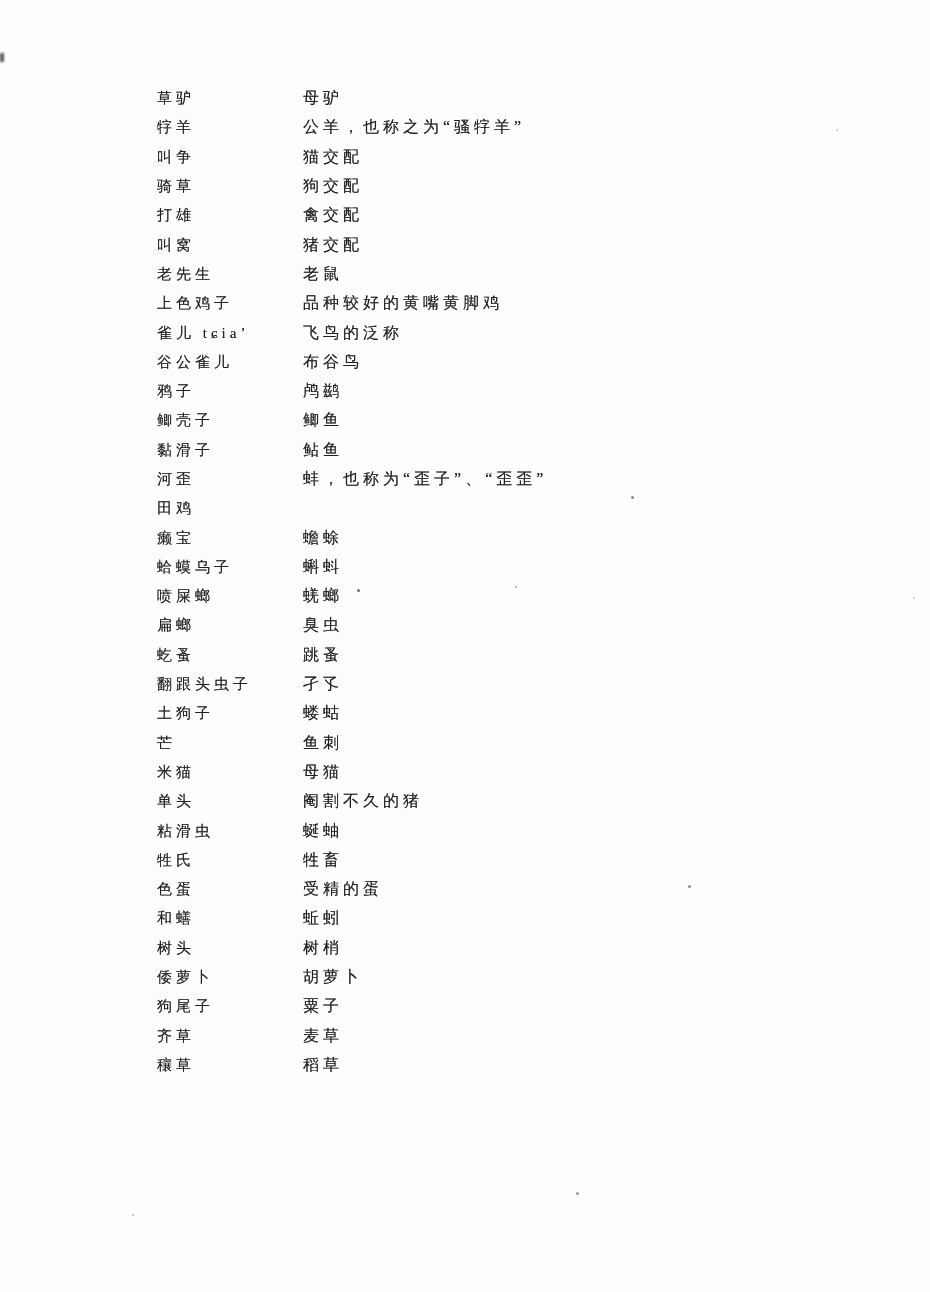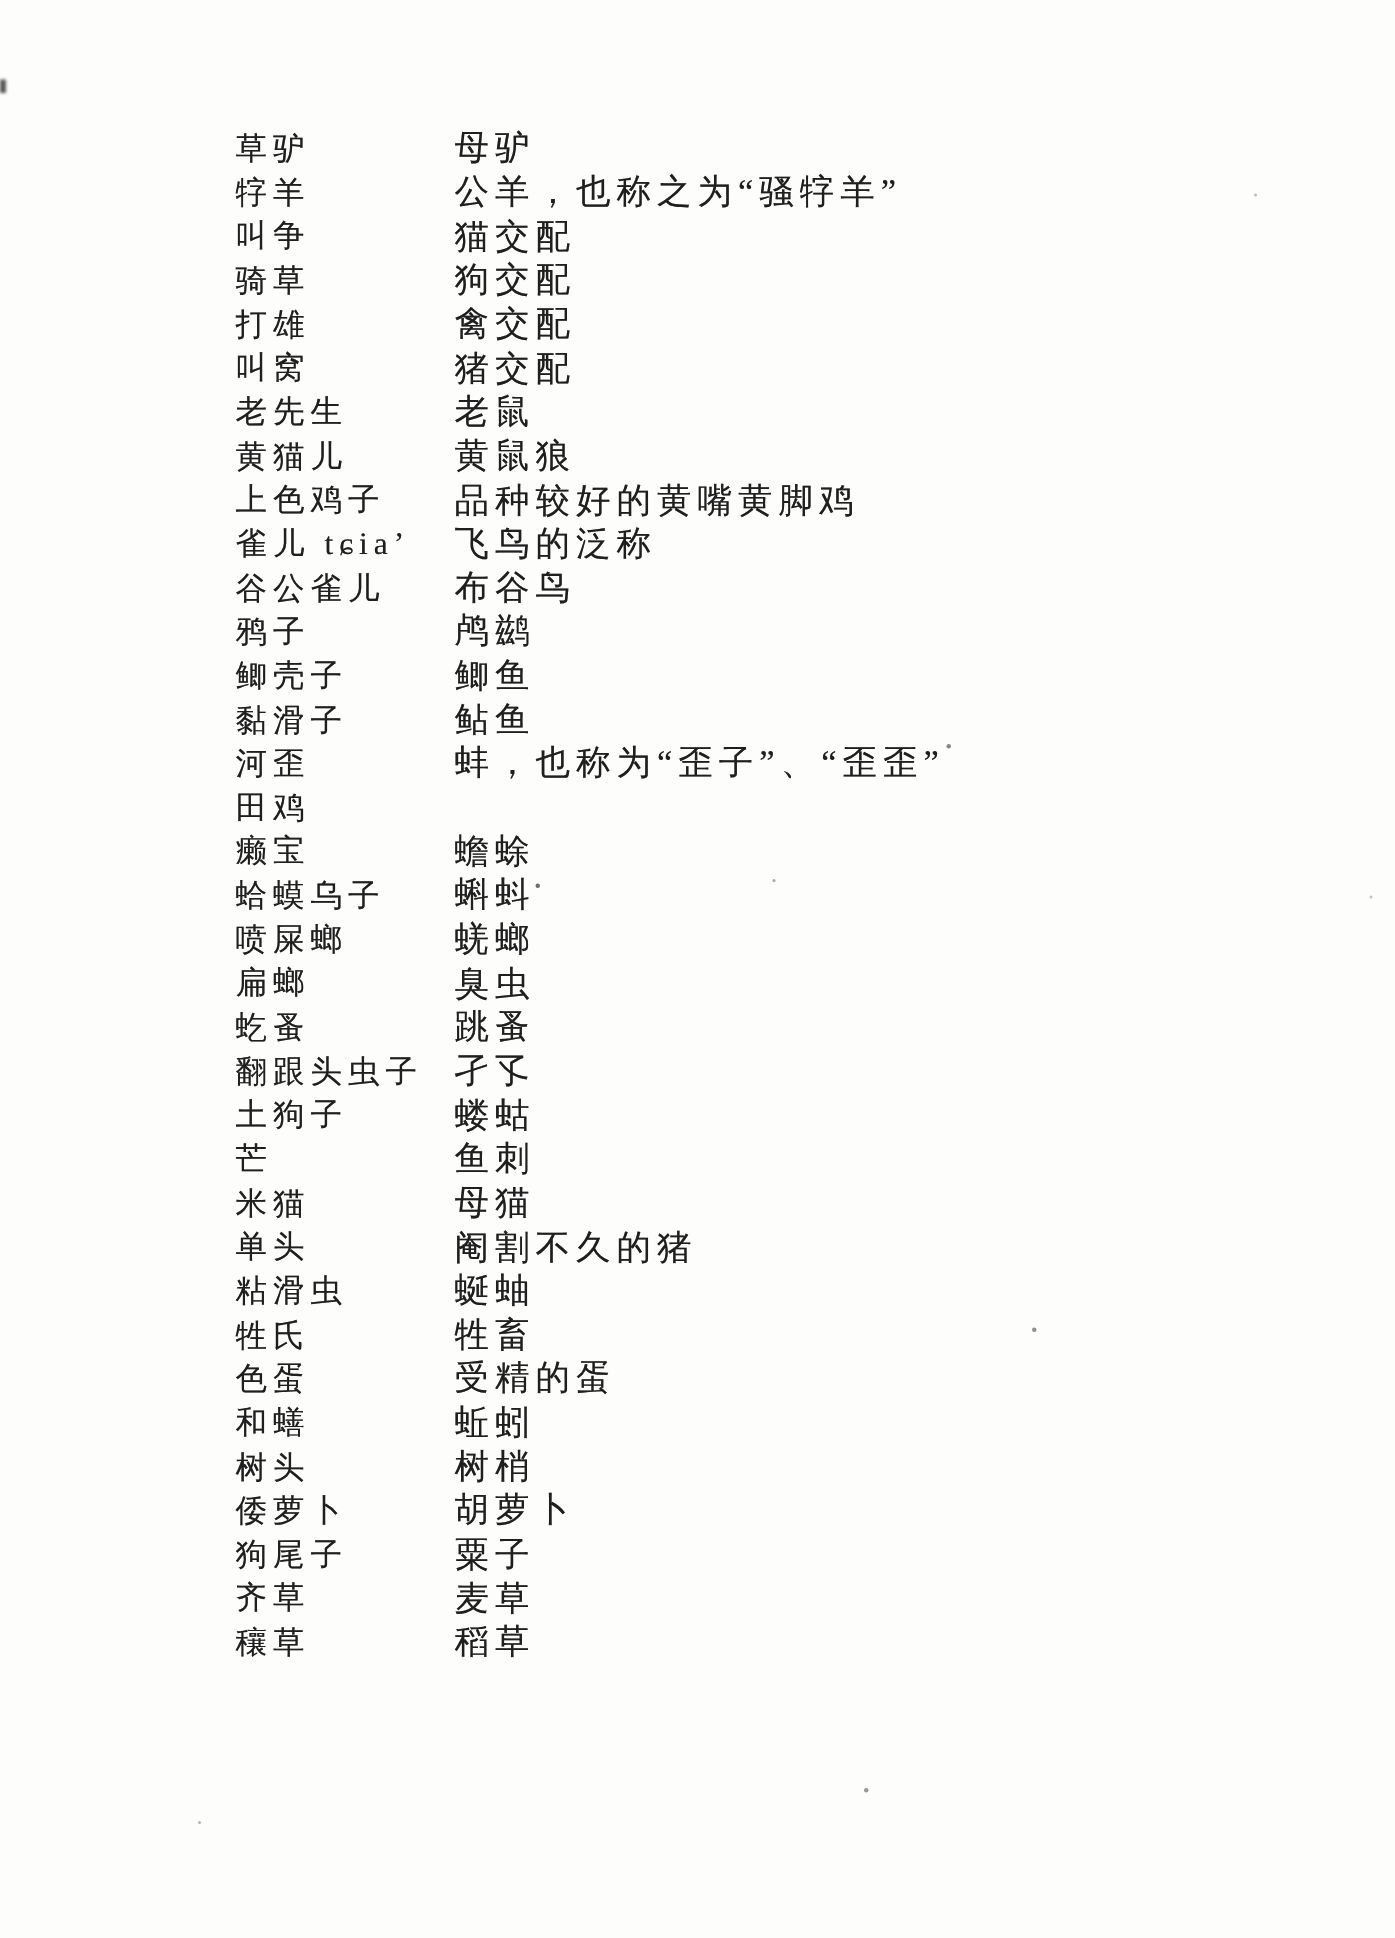--- a/index.html
+++ b/index.html
@@ -24,28 +24,28 @@
   .row {
     display: flex;
     align-items: center;
     height: 29.3px;
     white-space: nowrap;
   }
   .term {
     display: inline-block;
     width: 146px;
     flex: 0 0 146px;
-    font-size: 21px;
+    font-size: 15px;
     letter-spacing: 4px;
     
     text-shadow: 0 0 0.4px rgba(30,30,30,0.55);
   }
   .meaning {
     display: inline-block;
-    font-size: 23px;
+    font-size: 16px;
     letter-spacing: 4px;
     text-shadow: 0 0 0.4px rgba(30,30,30,0.55);
   }
   
   .speck {
     position: absolute;
     border-radius: 50%;
     pointer-events: none;
   }
   .speck.s1 { left: 631px; top: 496px;  width: 3px; height: 3px; background: #8a8a8a; }
@@ -103,24 +103,20 @@
   <div class="row">
     <span class="term">叫窝</span>
     <span class="meaning">猪交配</span>
   </div>
 
   <div class="row">
     <span class="term">老先生</span>
     <span class="meaning">老鼠</span>
   </div>
 
-  <div class="row">
-    <span class="term">黄猫儿</span>
-    <span class="meaning">黄鼠狼</span>
-  </div>
 
   <div class="row">
     <span class="term">上色鸡子</span>
     <span class="meaning">品种较好的黄嘴黄脚鸡</span>
   </div>
 
   <div class="row">
     <span class="term">雀儿 tɕia’</span>
     <span class="meaning">飞鸟的泛称</span>
   </div>

